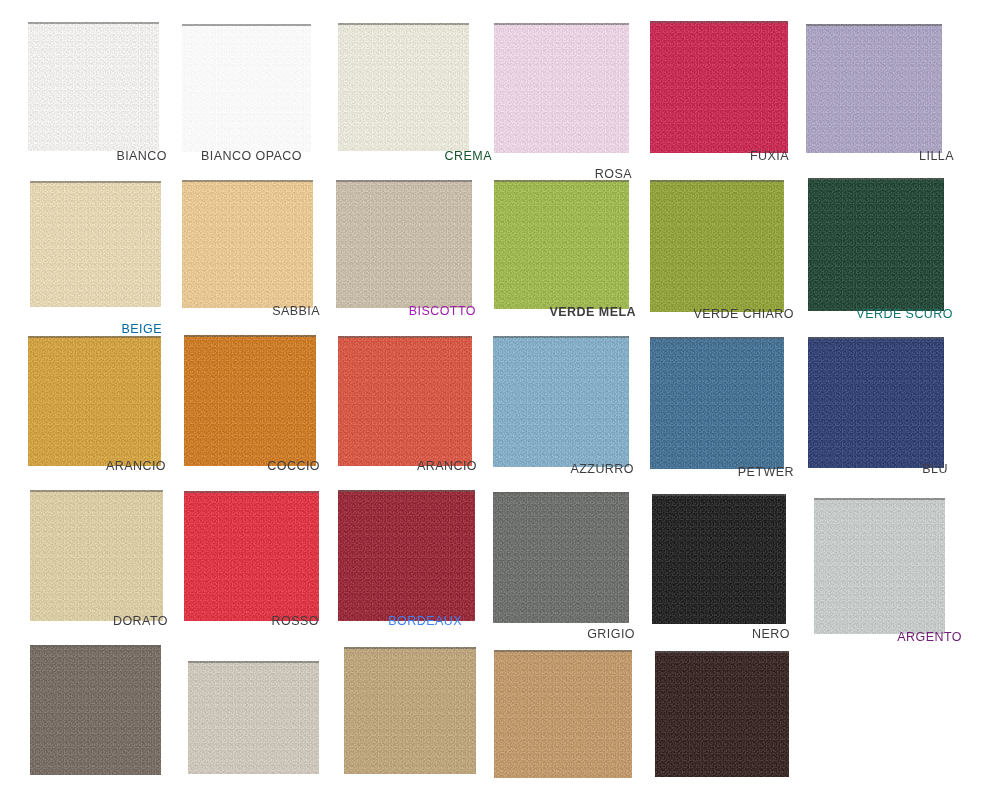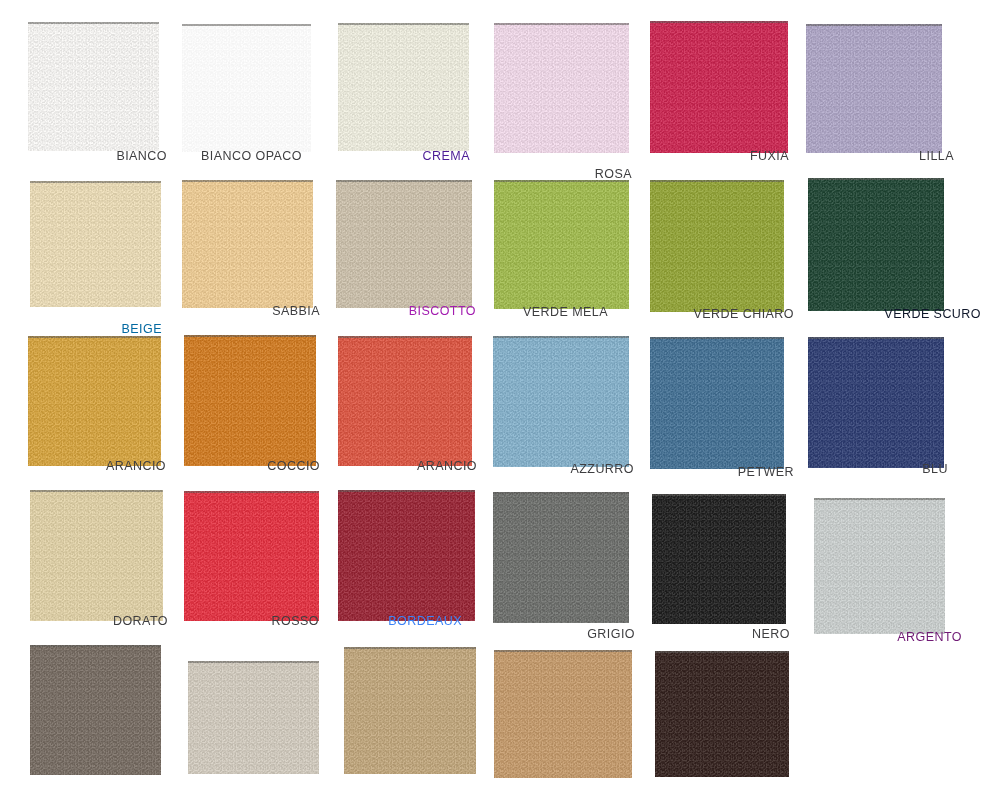--- a/index.html
+++ b/index.html
@@ -75,21 +75,21 @@
       <div class="swatch-chip no-grain" title="BIANCO OPACO" style="width: 129px; height: 128px; background: rgb(254, 254, 254);">
         <div class="swatch-top-edge"></div>
       </div>
     </div>
     <div class="swatch-label" style="left: 182px; top: 150px; width: 139px; color: rgb(62, 62, 64); text-align: center;">BIANCO OPACO</div>
     <div class="swatch-cell" style="left: 338px; top: 23px; width: 131px; height: 128px;">
       <div class="swatch-chip" title="CREMA" style="width: 131px; height: 128px; background: rgb(242, 241, 226);">
         <div class="swatch-top-edge"></div>
       </div>
     </div>
-    <div class="swatch-label" style="left: 334px; top: 150px; width: 136px; color: #4c1d95;">CREMA</div>
+    <div class="swatch-label" style="left: 356px; top: 150px; width: 136px; color: #14532d;">CREMA</div>
     <div class="swatch-cell" style="left: 494px; top: 23px; width: 135px; height: 130px;">
       <div class="swatch-chip" title="ROSA" style="width: 135px; height: 130px; background: rgb(245, 220, 237);">
         <div class="swatch-top-edge"></div>
       </div>
     </div>
     <div class="swatch-label" style="left: 494px; top: 168px; width: 138px; color: rgb(62, 62, 64);">ROSA</div>
     <div class="swatch-cell" style="left: 650px; top: 21px; width: 138px; height: 132px;">
       <div class="swatch-chip" title="FUXIA" style="width: 138px; height: 132px; background: rgb(207, 35, 80);">
         <div class="swatch-top-edge"></div>
       </div>
@@ -117,33 +117,33 @@
       <div class="swatch-chip" title="BISCOTTO" style="width: 136px; height: 128px; background: rgb(207, 195, 173);">
         <div class="swatch-top-edge"></div>
       </div>
     </div>
     <div class="swatch-label" style="left: 336px; top: 305px; width: 140px; color: #a21caf;">BISCOTTO</div>
     <div class="swatch-cell" style="left: 494px; top: 180px; width: 135px; height: 129px;">
       <div class="swatch-chip" title="VERDE MELA" style="width: 135px; height: 129px; background: rgb(162, 189, 76);">
         <div class="swatch-top-edge"></div>
       </div>
     </div>
-    <div class="swatch-label" style="left: 466px; top: 306px; width: 142px; color: rgb(62, 62, 64);">VERDE MELA</div>
+    <div class="swatch-label" style="left: 494px; top: 306px; width: 142px; color: rgb(62, 62, 64); font-weight: bold;">VERDE MELA</div>
     <div class="swatch-cell" style="left: 650px; top: 180px; width: 134px; height: 132px;">
       <div class="swatch-chip" title="VERDE CHIARO" style="width: 134px; height: 132px; background: rgb(147, 165, 52);">
         <div class="swatch-top-edge"></div>
       </div>
     </div>
     <div class="swatch-label" style="left: 650px; top: 308px; width: 144px; color: rgb(62, 62, 64);">VERDE CHIARO</div>
     <div class="swatch-cell" style="left: 808px; top: 178px; width: 136px; height: 133px;">
       <div class="swatch-chip" title="VERDE SCURO" style="width: 136px; height: 133px; background: rgb(29, 68, 50);">
         <div class="swatch-top-edge"></div>
       </div>
     </div>
-    <div class="swatch-label" style="left: 836px; top: 308px; width: 145px; color: #0f172a;">VERDE SCURO</div>
+    <div class="swatch-label" style="left: 808px; top: 308px; width: 145px; color: #0f766e;">VERDE SCURO</div>
     <div class="swatch-cell" style="left: 28px; top: 336px; width: 133px; height: 130px;">
       <div class="swatch-chip" title="SENAPE" style="width: 133px; height: 130px; background: rgb(217, 165, 60);">
         <div class="swatch-top-edge"></div>
       </div>
     </div>
     <div class="swatch-label" style="left: 28px; top: 460px; width: 138px; color: rgb(62, 62, 64);">ARANCIO</div>
     <div class="swatch-cell" style="left: 184px; top: 335px; width: 132px; height: 131px;">
       <div class="swatch-chip" title="COCCIO" style="width: 132px; height: 131px; background: rgb(212, 123, 30);">
         <div class="swatch-top-edge"></div>
       </div>

